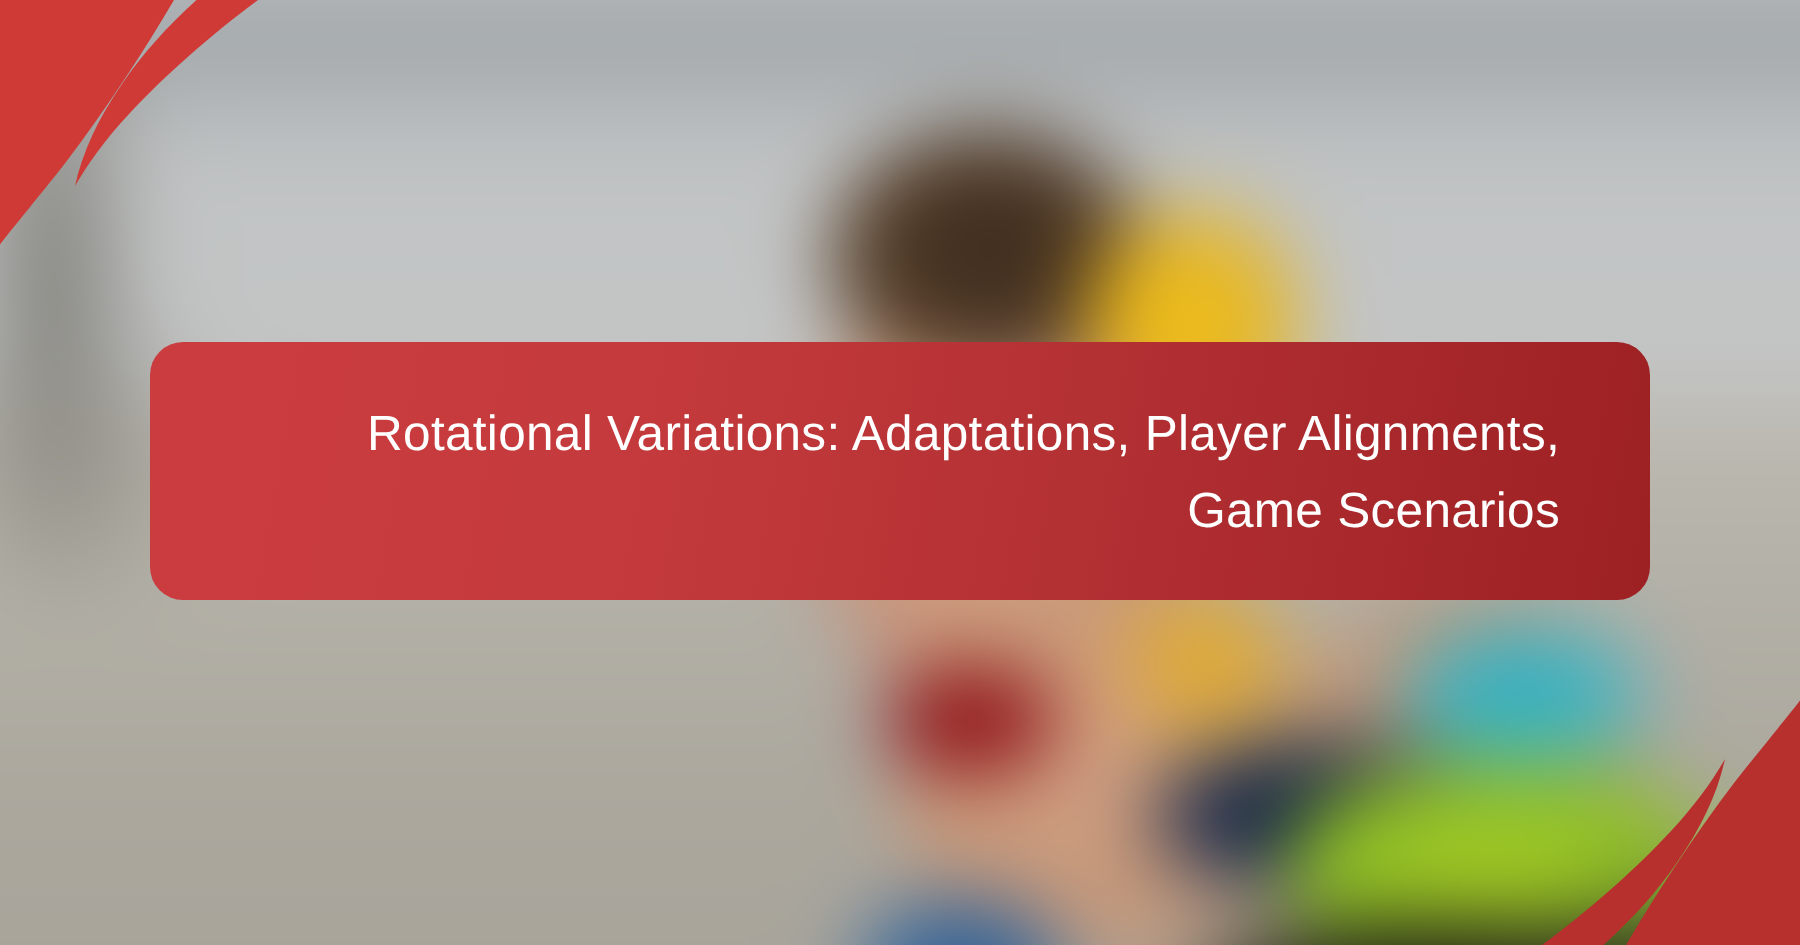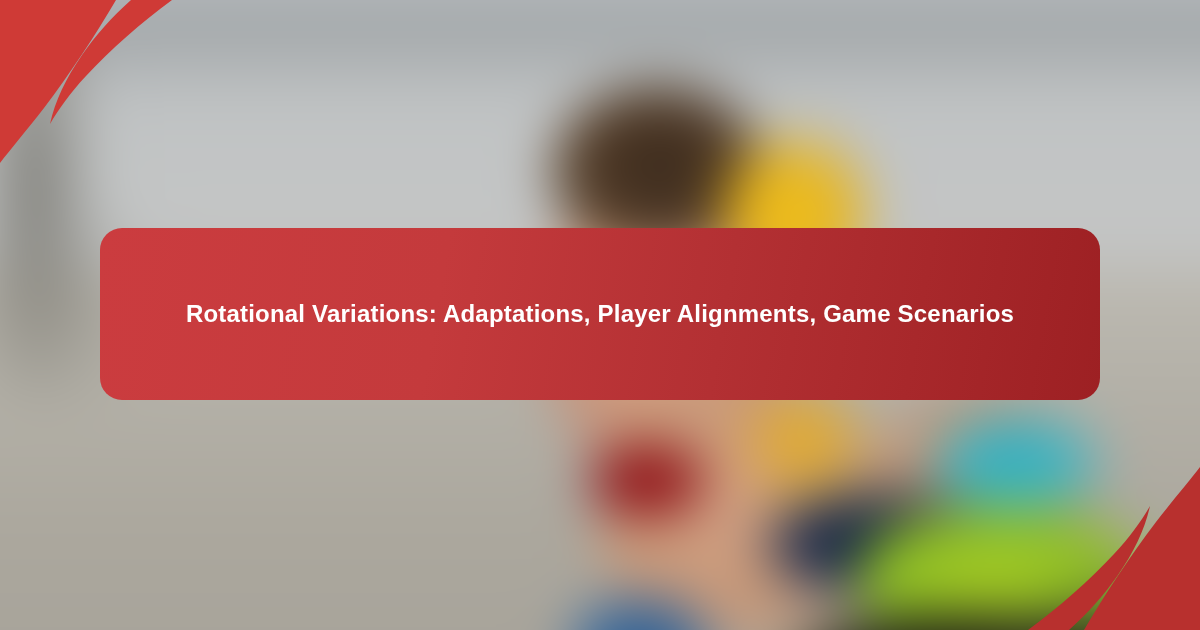--- a/index.html
+++ b/index.html
@@ -170,24 +170,24 @@
     width:1000px; height:172px;
     border-radius:22px;
     background:linear-gradient(100deg, #cb3c3f 0%, #c43a3c 34%, #b33033 62%, #9d2023 100%);
     display:flex;
     align-items:center;
     justify-content:center;
     padding:0 60px;
   }
   .banner-title {
     color:#ffffff;
-    font-size:24px;
+    font-size:33px;
     line-height:1.55;
-    font-weight:700;
-    text-align:left;
+    font-weight:400;
+    text-align:right;
     letter-spacing:.2px;
   }
 </style>
 </head>
 <body>
 
 <div class="canvas">
 
   <div class="photo">
     <div class="photo-layer photo-blur">

